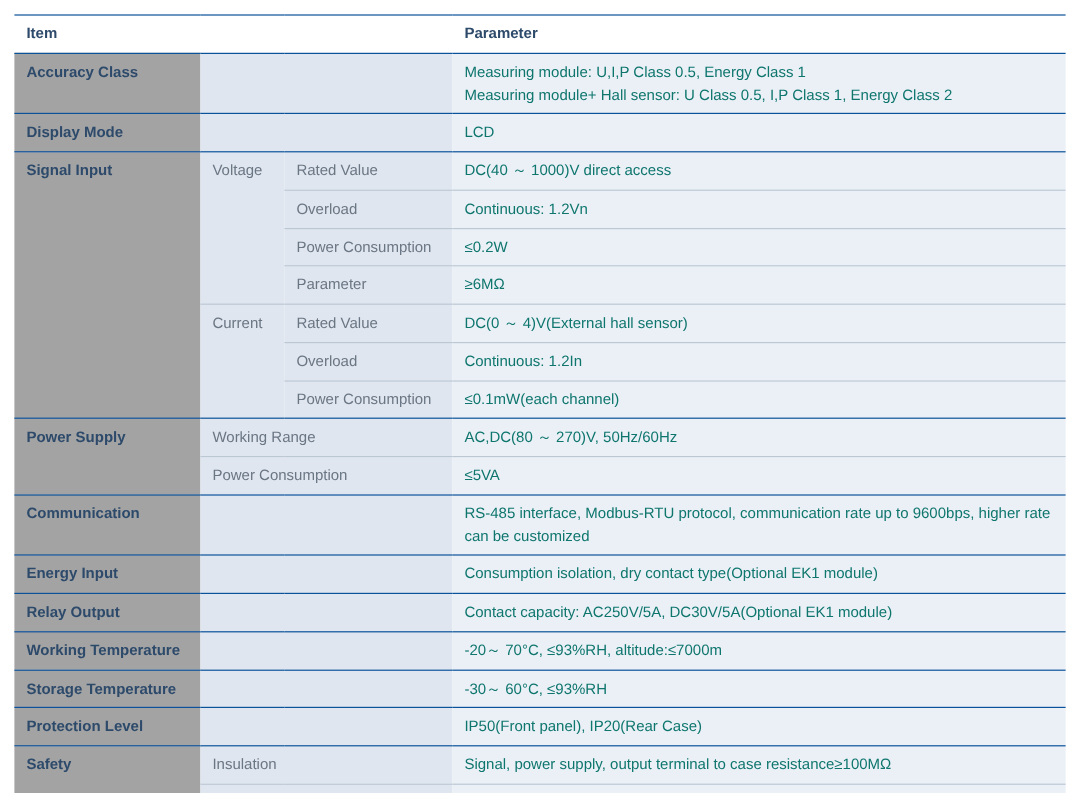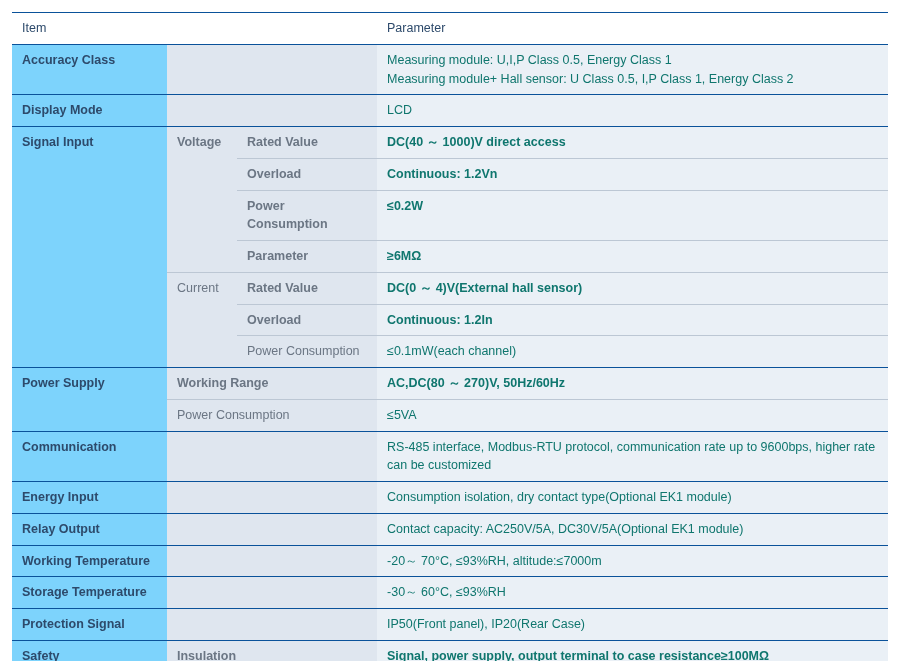--- a/index.html
+++ b/index.html
@@ -25,32 +25,31 @@
   }
   td.sub, td.subsub {
     background: #dfe6ef;
     color: #6b7684;
   }
   td.param {
     background: #eaf0f6;
     color: #0f766e;
   }
   td.item {
-    background: #7dd3fc;
+    background: #a3a3a3;
     color: #2d4a6b;
     font-weight: 600;
   }
   .inner-border {
     border-bottom: 1px solid #bcc7d4;
-    font-weight: bold;
   }
   .header td {
     background: #fff;
     color: #2d4a6b;
-    font-weight: 400;
+    font-weight: 700;
     border-bottom: 1.5px solid #0a529a;
     border-top: 1.5px solid #0a529a;
   }
   col.c1 { width: 155px; }
   col.c2 { width: 70px; }
   col.c3 { width: 140px; }
   col.c4 { width: auto; }
 </style>
 </head>
 <body>
@@ -148,21 +147,21 @@
     <td class="param">-20～ 70°C, ≤93%RH, altitude:≤7000m</td>
   </tr>
 
   <tr>
     <td class="item">Storage Temperature</td>
     <td class="sub" colspan="2"></td>
     <td class="param">-30～ 60°C, ≤93%RH</td>
   </tr>
 
   <tr>
-    <td class="item">Protection Signal</td>
+    <td class="item">Protection Level</td>
     <td class="sub" colspan="2"></td>
     <td class="param">IP50(Front panel), IP20(Rear Case)</td>
   </tr>
 
   <tr>
     <td class="item" rowspan="2">Safety</td>
     <td class="sub inner-border" colspan="2">Insulation</td>
     <td class="param inner-border">Signal, power supply, output terminal to case resistance≥100MΩ</td>
   </tr>
   <tr>

